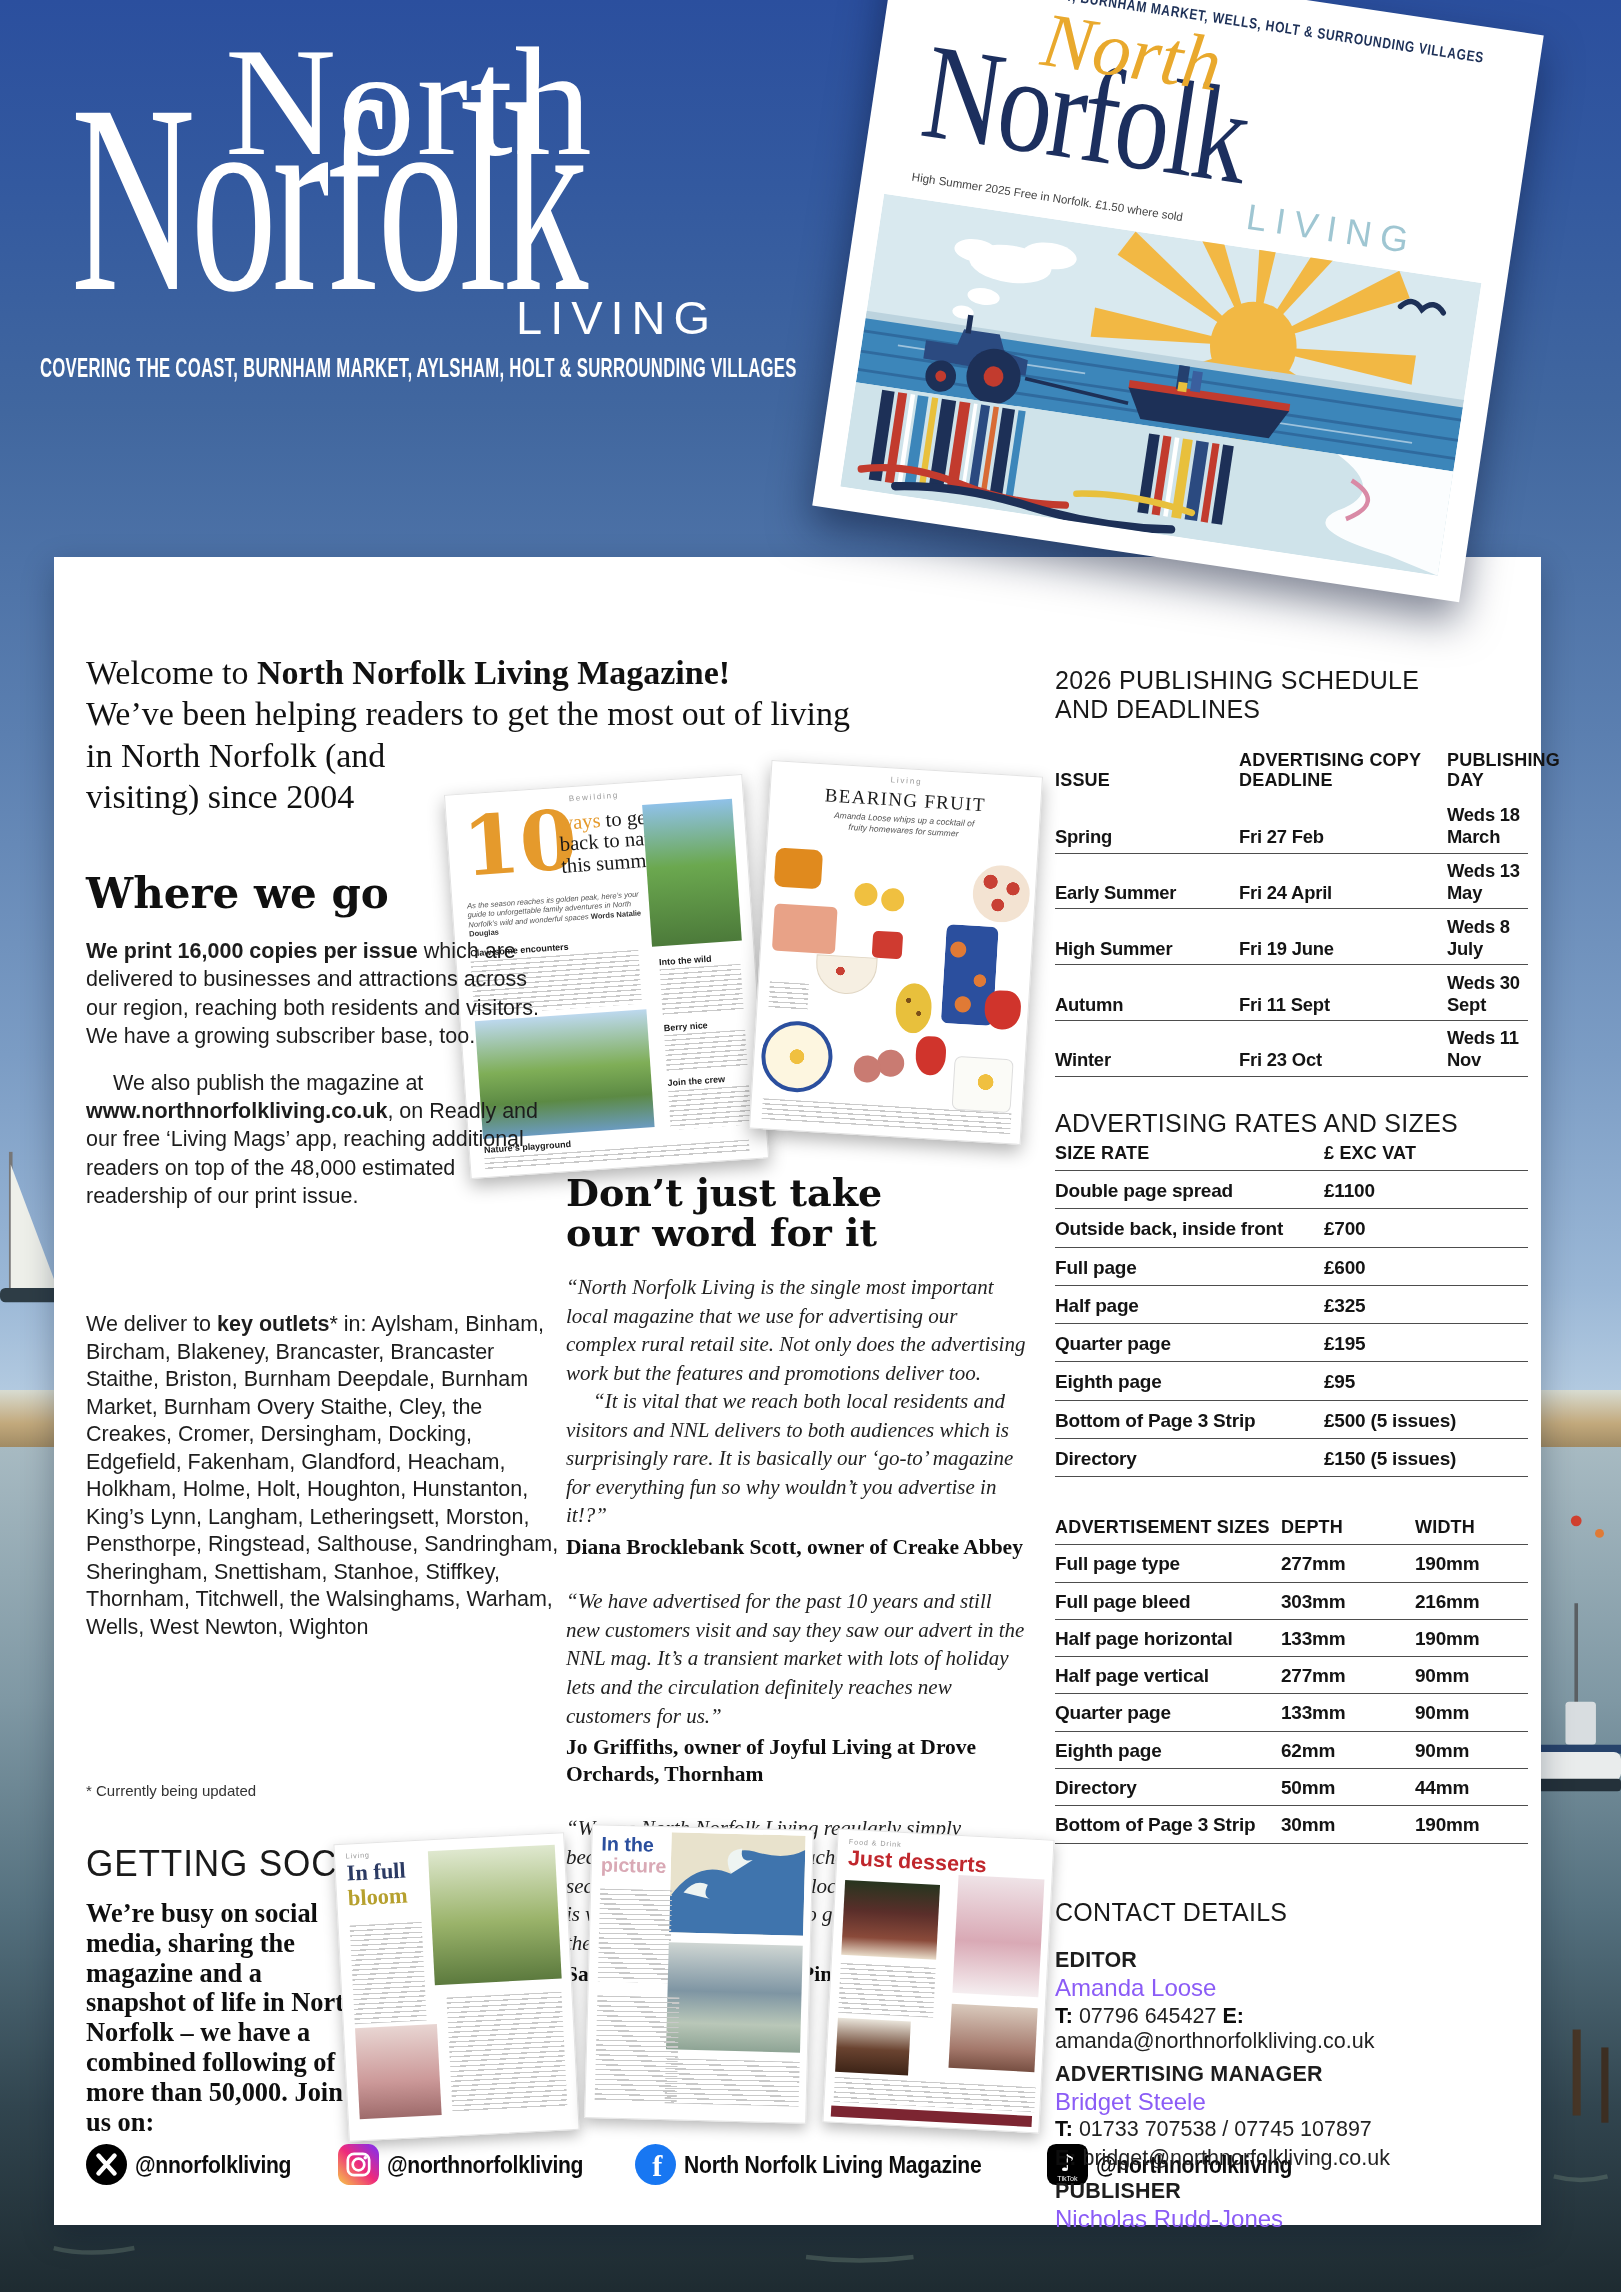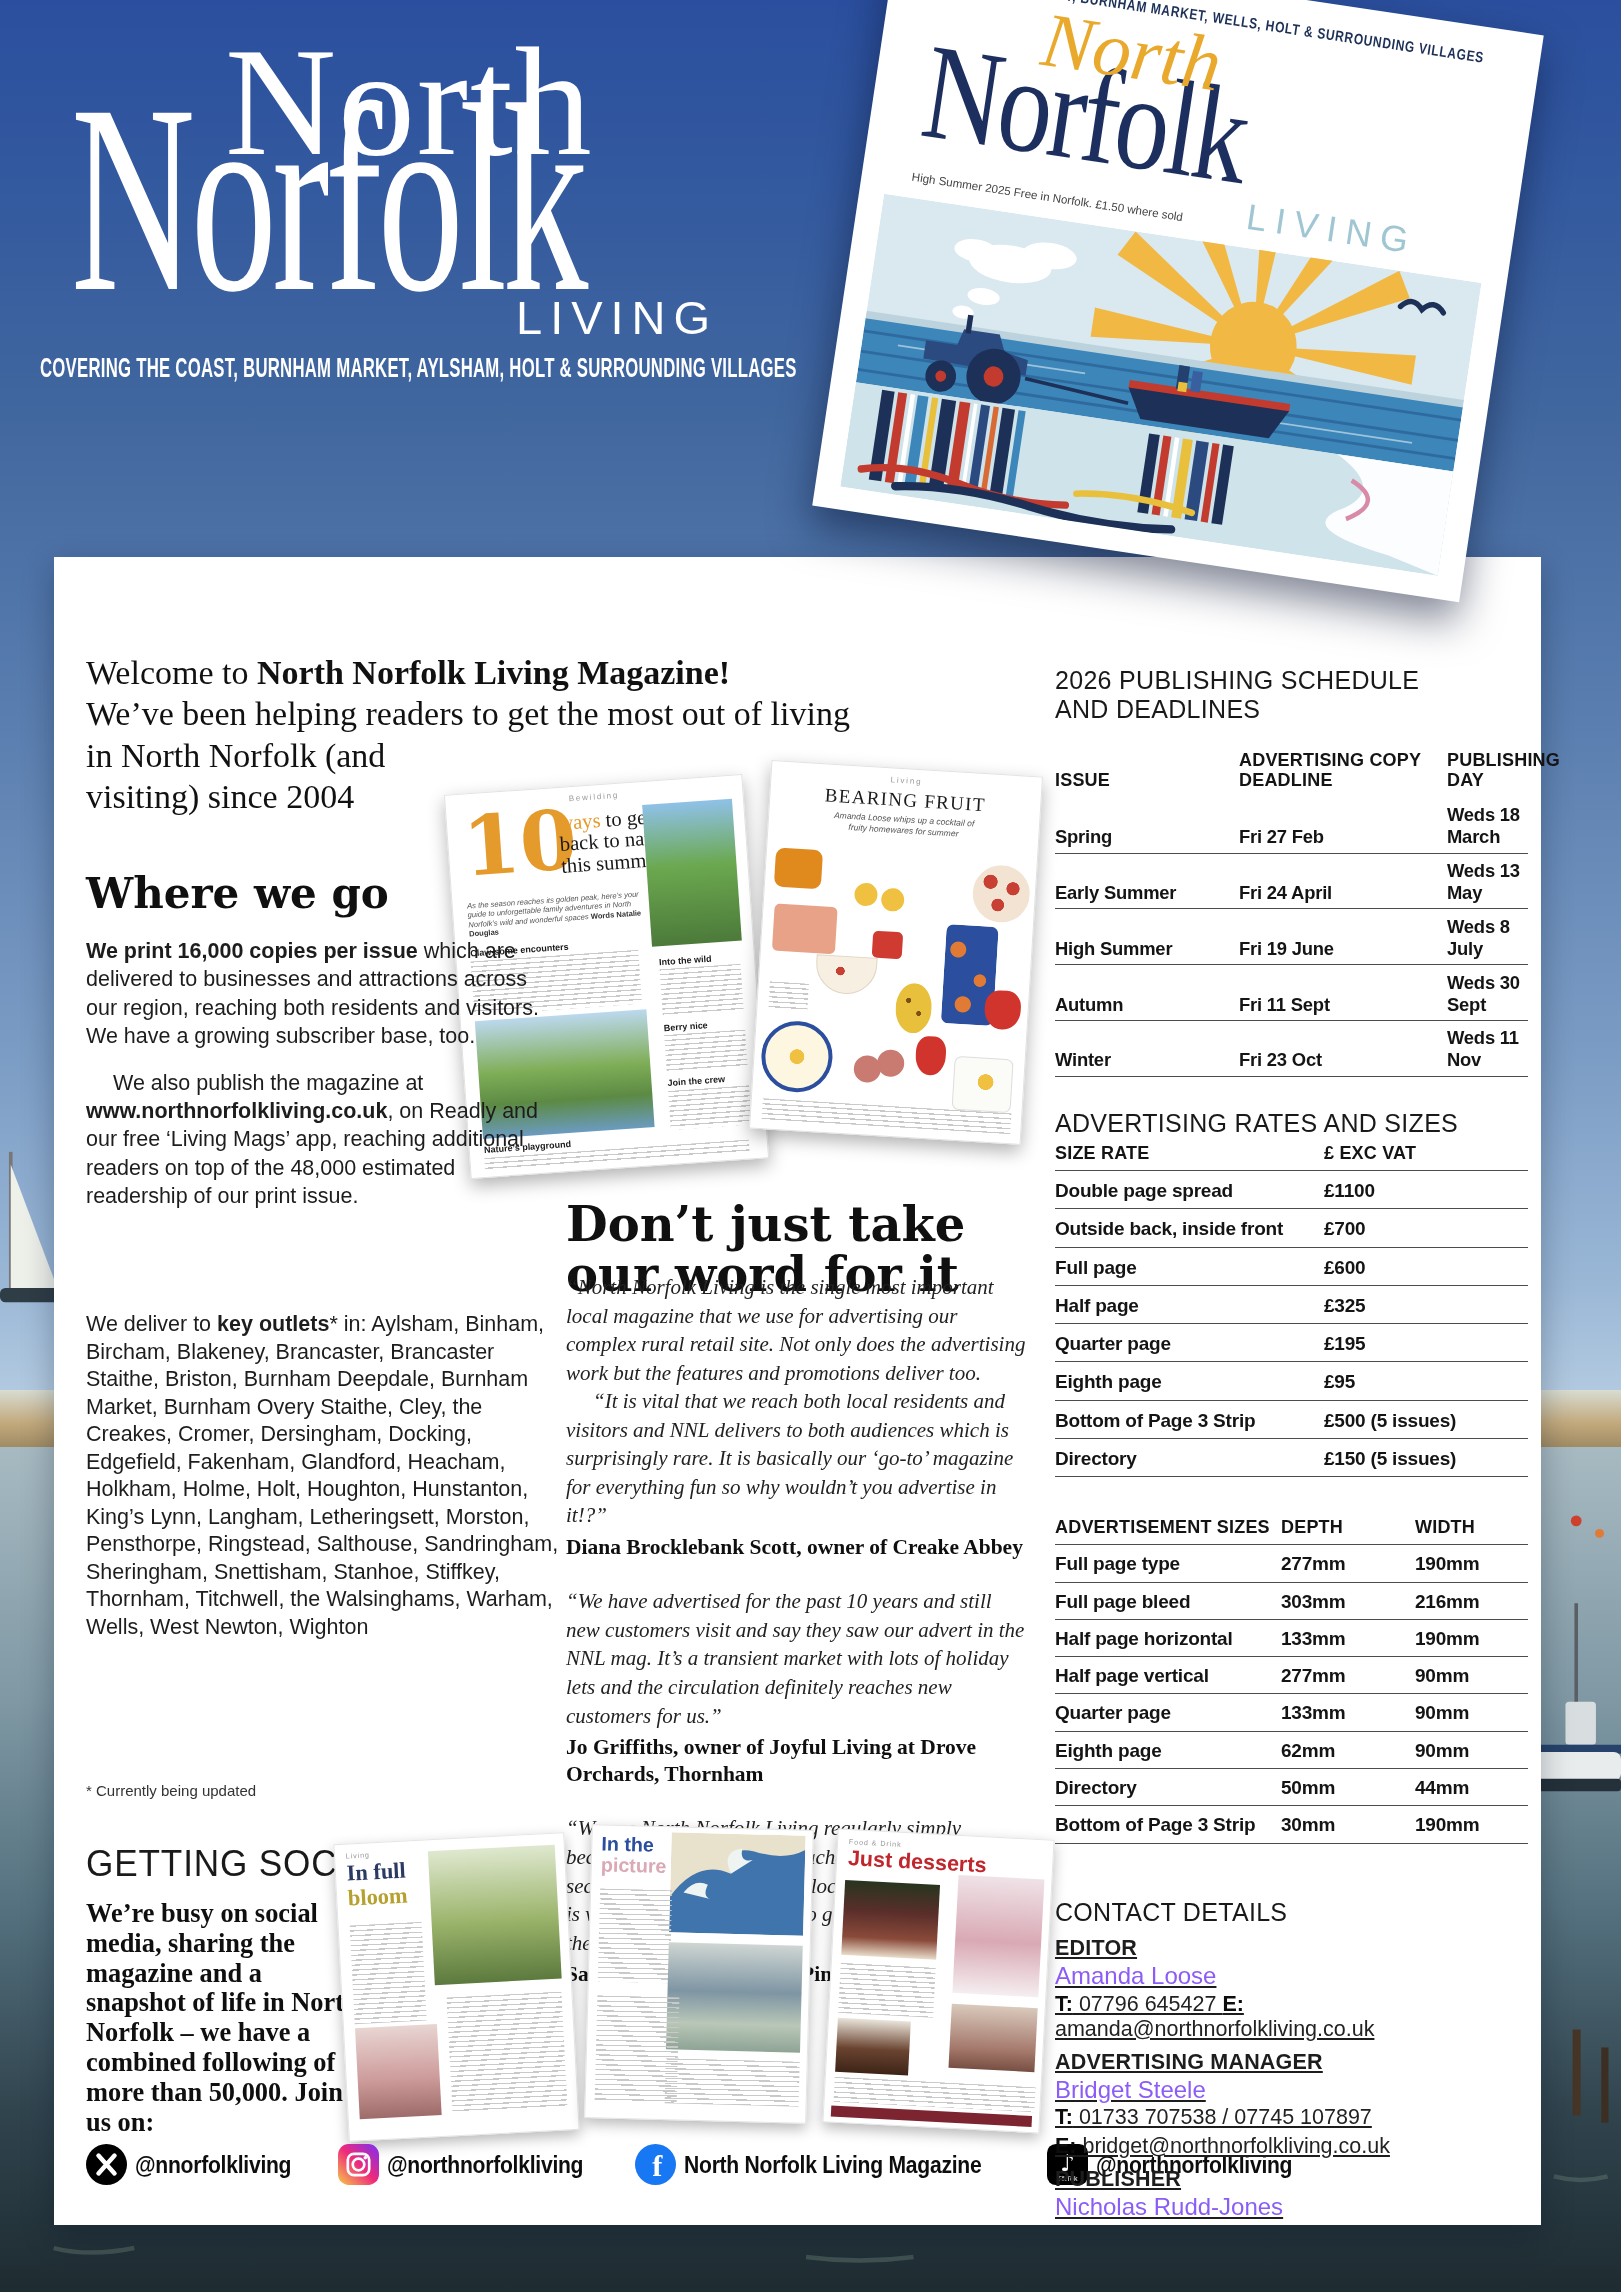--- a/index.html
+++ b/index.html
@@ -69,21 +69,21 @@
   .m1-by{font-weight:700;font-style:normal;color:#333;}
   .sec{font-size:9px;font-weight:700;color:#1a1a1a;}
   .fl{background:repeating-linear-gradient(180deg,#c9c9c9 0 1.3px,transparent 1.3px 4.9px);}
   .ph{position:absolute;}
   .m2-title{position:absolute;left:0;right:0;top:19.7px;text-align:center;font-family:"Liberation Serif",serif;
           font-size:19px;letter-spacing:1.3px;color:#1c1c1c;}
   .m2-sub{position:absolute;left:59px;top:45px;width:152px;text-align:center;font-style:italic;
           font-size:8.5px;color:#555;line-height:1.3;}
   .blob{position:absolute;}
   
-  .dont-title{position:absolute;left:512px;top:642px;font-size:48px;line-height:1.05;}
+  .dont-title{position:absolute;left:512px;top:616px;font-size:38px;line-height:1.05;}
   .quotes{position:absolute;left:512px;top:716px;width:461px;}
   .quotes .q{font-family:"Liberation Serif",serif;font-style:italic;font-size:21px;line-height:1.36;
              color:#222;margin:0;}
   .quotes .q2{text-indent:27px;}
   .quotes .attrib{font-family:"Liberation Serif",serif;font-weight:700;font-size:21.5px;line-height:1.25;
              color:#0f0f0f;margin:3.6px 0 0;}
   .quotes .qblock{margin-bottom:27px;}
   
   .thumbs{position:absolute;left:269px;top:1270px;width:752px;height:315px;}
   .thumb{position:absolute;background:#fff;border:0.9px solid #e5e5e5;box-shadow:0 5.4px 14.3px rgba(0,0,0,.28);}
@@ -108,21 +108,21 @@
   .sched{margin-top:25px;}
   .sched .tr{grid-template-columns:184px 208px 1fr;padding:6.3px 0 4.5px;}
   .sched .tr.head{border-bottom:none;padding:0 0 8px;}
   .sched .td{font-size:18.4px;}
   .rates{margin-top:1px;}
   .rates .tr{grid-template-columns:269px 1fr;padding:9px 0 6.3px;}
   .rates .tr.head{padding:3.6px 0 7.2px;}
   .sizes{margin-top:36px;}
   .sizes .tr{grid-template-columns:226px 134px 1fr;padding:8px 0 6.3px;}
   .sizes .tr.head{padding:3.6px 0 7.2px;}
-  .contact{margin-top:9px;text-decoration:underline;}
+  .contact{margin-top:21px;}
   .c-role{font-weight:700;font-size:21.5px;margin-top:8px;letter-spacing:0.2px;}
   .c-name{font-size:24px;margin:0.9px 0 1.8px;color:#8b5cf6;}
   .c-plain{font-size:21.5px;margin:0.9px 0 3.6px;color:#222;}
   .c-plain b{color:#0d0d0d;}
 </style>
 </head>
 <body>
 
 <div id="page">
 

